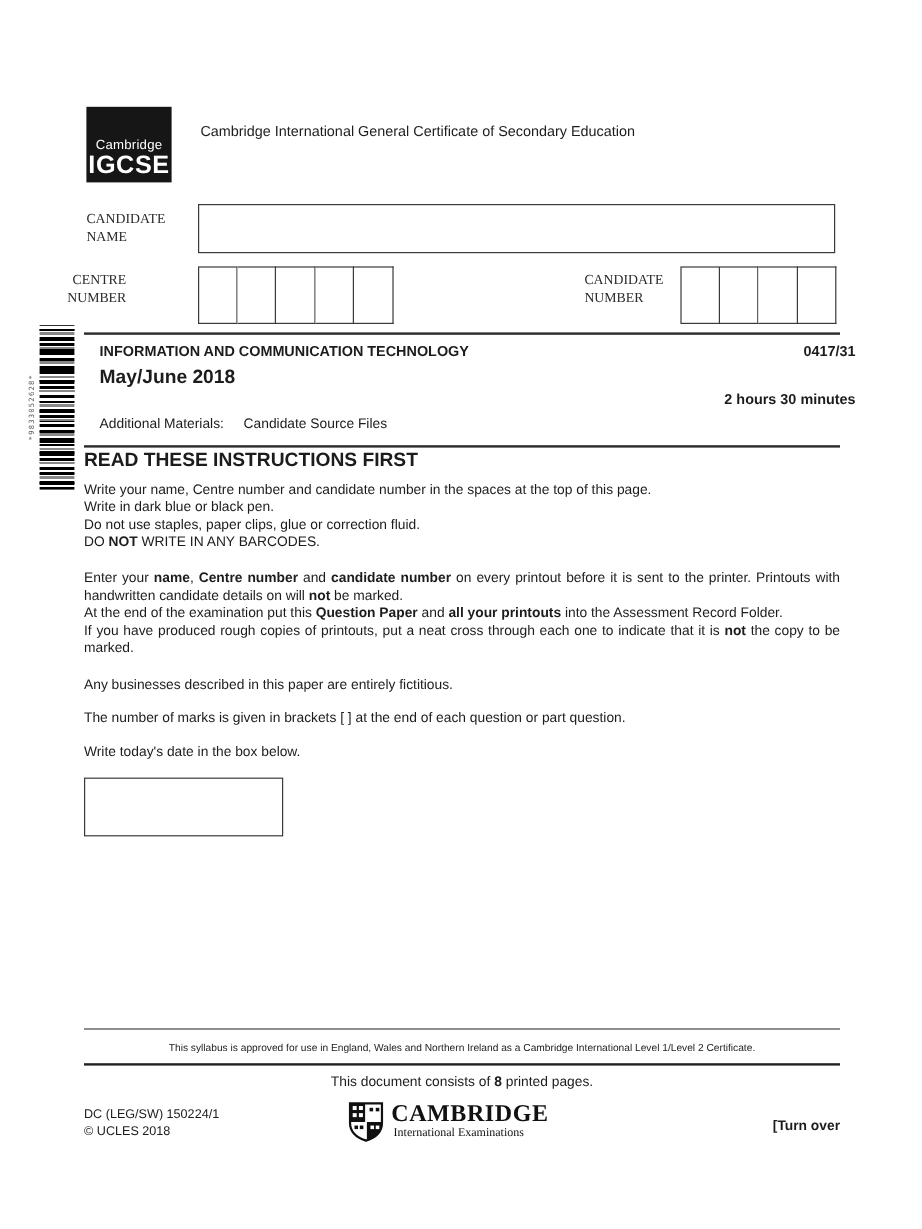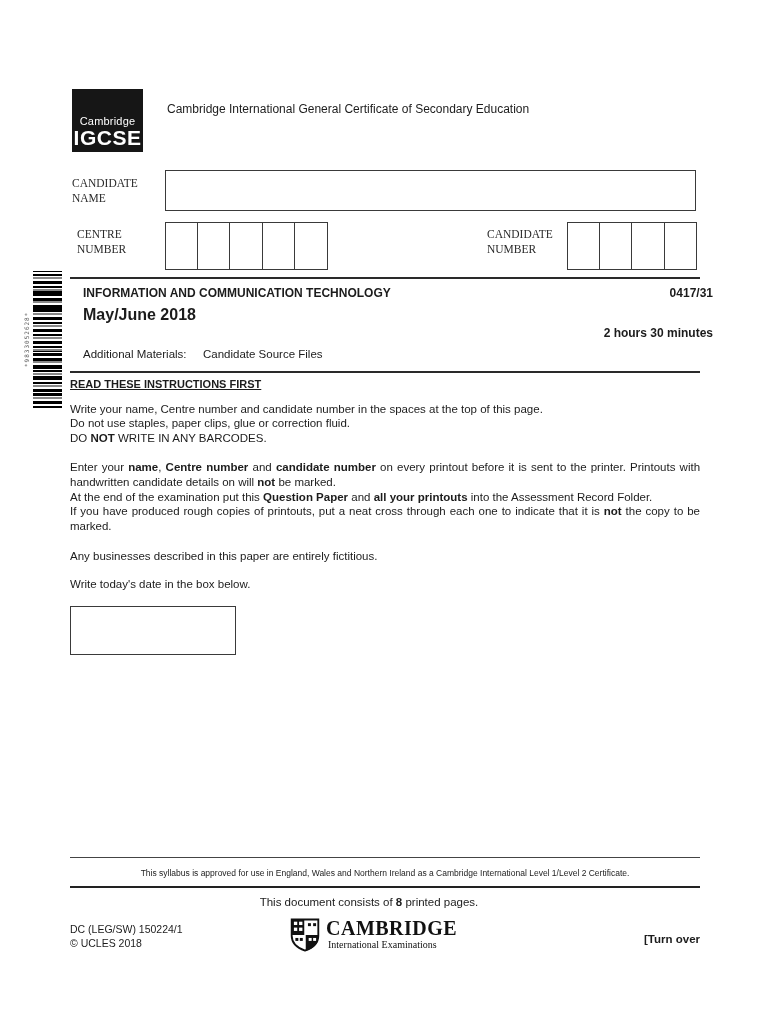--- a/index.html
+++ b/index.html
@@ -38,21 +38,21 @@
   .row{left:83px;width:630px;}
   .subject-row{top:286px;display:flex;justify-content:space-between;font-size:12px;font-weight:bold;}
   .paper-row{top:306px;display:flex;justify-content:space-between;font-size:11.5px;}
   .paper-row .session{font-weight:bold;font-size:16px;}
   .duration-row{top:326px;text-align:right;font-size:12px;font-weight:bold;}
   .materials-row{top:348px;font-size:11.5px;}
   .materials-row .mat-value{position:absolute;left:120px;}
 
   
   .text-col{left:70px;top:377px;width:630px;font-size:11.5px;line-height:14.6px;color:#1c1c1c;}
-  .instr-heading{font-size:11px;font-weight:bold;margin-bottom:10px;text-decoration:underline;}
+  .instr-heading{font-size:16px;font-weight:bold;margin-bottom:10px;}
   .block1{margin-bottom:15px;}
   .block2 div{text-align:justify;}
   .block2{margin-bottom:16px;}
   .note{margin-bottom:13.5px;}
   .date-box{width:166px;height:49px;border:1.5px solid #3a3a3a;box-sizing:border-box;margin-top:12px;background:#fff;}
 
   
   .barcode{
     left:33px;top:271px;width:29px;height:137px;background-color:#fff;
     background-image:
@@ -63,21 +63,21 @@
     left:23px;top:271px;height:137px;font-size:6px;color:#555;
     writing-mode:vertical-rl;transform:rotate(180deg);
     display:flex;align-items:center;justify-content:center;letter-spacing:1px;
     font-family:"DejaVu Sans Mono","Liberation Mono",monospace;
   }
 
   
   .syllabus-rule-top{top:857px;height:1px;background:#444;}
   .syllabus-note{left:70px;top:868px;width:630px;text-align:center;font-size:8.5px;color:#222;}
   .syllabus-rule-bottom{top:886px;height:2px;background:#222;}
-  .doc-note{left:54px;top:896px;width:630px;text-align:center;font-size:11.5px;}
+  .doc-note{left:70px;top:896px;width:630px;text-align:center;font-size:11.5px;}
 
   
   .footer-ref{left:70px;top:922px;font-size:10.5px;line-height:14px;}
   .cambridge-logo{left:290px;top:918px;display:flex;align-items:flex-start;}
   .shield{width:30px;height:34px;margin-right:6px;}
   .cam-text{font-family:"Liberation Serif","DejaVu Serif",serif;color:#111;}
   .cam-title{font-size:20px;font-weight:bold;letter-spacing:.5px;line-height:20px;}
   .cam-sub{font-size:10px;margin-top:1px;margin-left:2px;}
   .turn-over{left:70px;top:933px;width:630px;text-align:right;font-size:11.5px;font-weight:bold;}
 </style>
@@ -94,21 +94,21 @@
 <div class="abs board-block">
   <div class="qualification">Cambridge International General Certificate of Secondary Education</div>
 </div>
 
 <div class="abs field-label" style="left:72px;top:176px;">
   <div>CANDIDATE</div>
   <div>NAME</div>
 </div>
 <div class="abs name-box"></div>
 
-<div class="abs field-label" style="left:77px;top:227px;">
+<div class="abs field-label" style="left:56px;top:227px;text-align:right;">
   <div>CENTRE</div>
   <div>NUMBER</div>
 </div>
 <div class="abs cells centre-cells">
     <div class="cell"></div>
     <div class="cell"></div>
     <div class="cell"></div>
     <div class="cell"></div>
     <div class="cell"></div>
   </div>
@@ -138,29 +138,31 @@
   <span>Additional Materials:</span>
   <span class="mat-value">Candidate Source Files</span>
 </div>
 
 <div class="abs rule" style="top:371px;"></div>
 
 <div class="abs text-col">
   <div class="instr-heading">READ THESE INSTRUCTIONS FIRST</div>
   <div class="block1">
       <div><span>Write your name, Centre number and candidate number in the spaces at the top of this page.</span></div>
+      <div><span>Write in dark blue or black pen.</span></div>
       <div><span>Do not use staples, paper clips, glue or correction fluid.</span></div>
       <div><span>DO </span><span style="font-weight: bold;">NOT</span><span> WRITE IN ANY BARCODES.</span></div>
     </div>
   <div class="block2">
       <div><span>Enter your </span><span style="font-weight: bold;">name</span><span>, </span><span style="font-weight: bold;">Centre number</span><span> and </span><span style="font-weight: bold;">candidate number</span><span> on every printout before it is sent to the printer. Printouts with handwritten candidate details on will </span><span style="font-weight: bold;">not</span><span> be marked.</span></div>
       <div><span>At the end of the examination put this </span><span style="font-weight: bold;">Question Paper</span><span> and </span><span style="font-weight: bold;">all your printouts</span><span> into the Assessment Record Folder.</span></div>
       <div><span>If you have produced rough copies of printouts, put a neat cross through each one to indicate that it is </span><span style="font-weight: bold;">not</span><span> the copy to be marked.</span></div>
     </div>
   <div class="note">Any businesses described in this paper are entirely fictitious.</div>
+  <div class="note">The number of marks is given in brackets [ ] at the end of each question or part question.</div>
   <div class="note">Write today's date in the box below.</div>
   <div class="date-box"></div>
 </div>
 
 <div class="abs rule syllabus-rule-top"></div>
 <div class="abs syllabus-note">This syllabus is approved for use in England, Wales and Northern Ireland as a Cambridge International Level 1/Level 2 Certificate.</div>
 <div class="abs rule syllabus-rule-bottom"></div>
 <div class="abs doc-note"><span>This document consists of </span><span style="font-weight: bold;">8</span><span> printed pages.</span></div>
 
 <div class="abs footer-ref">

